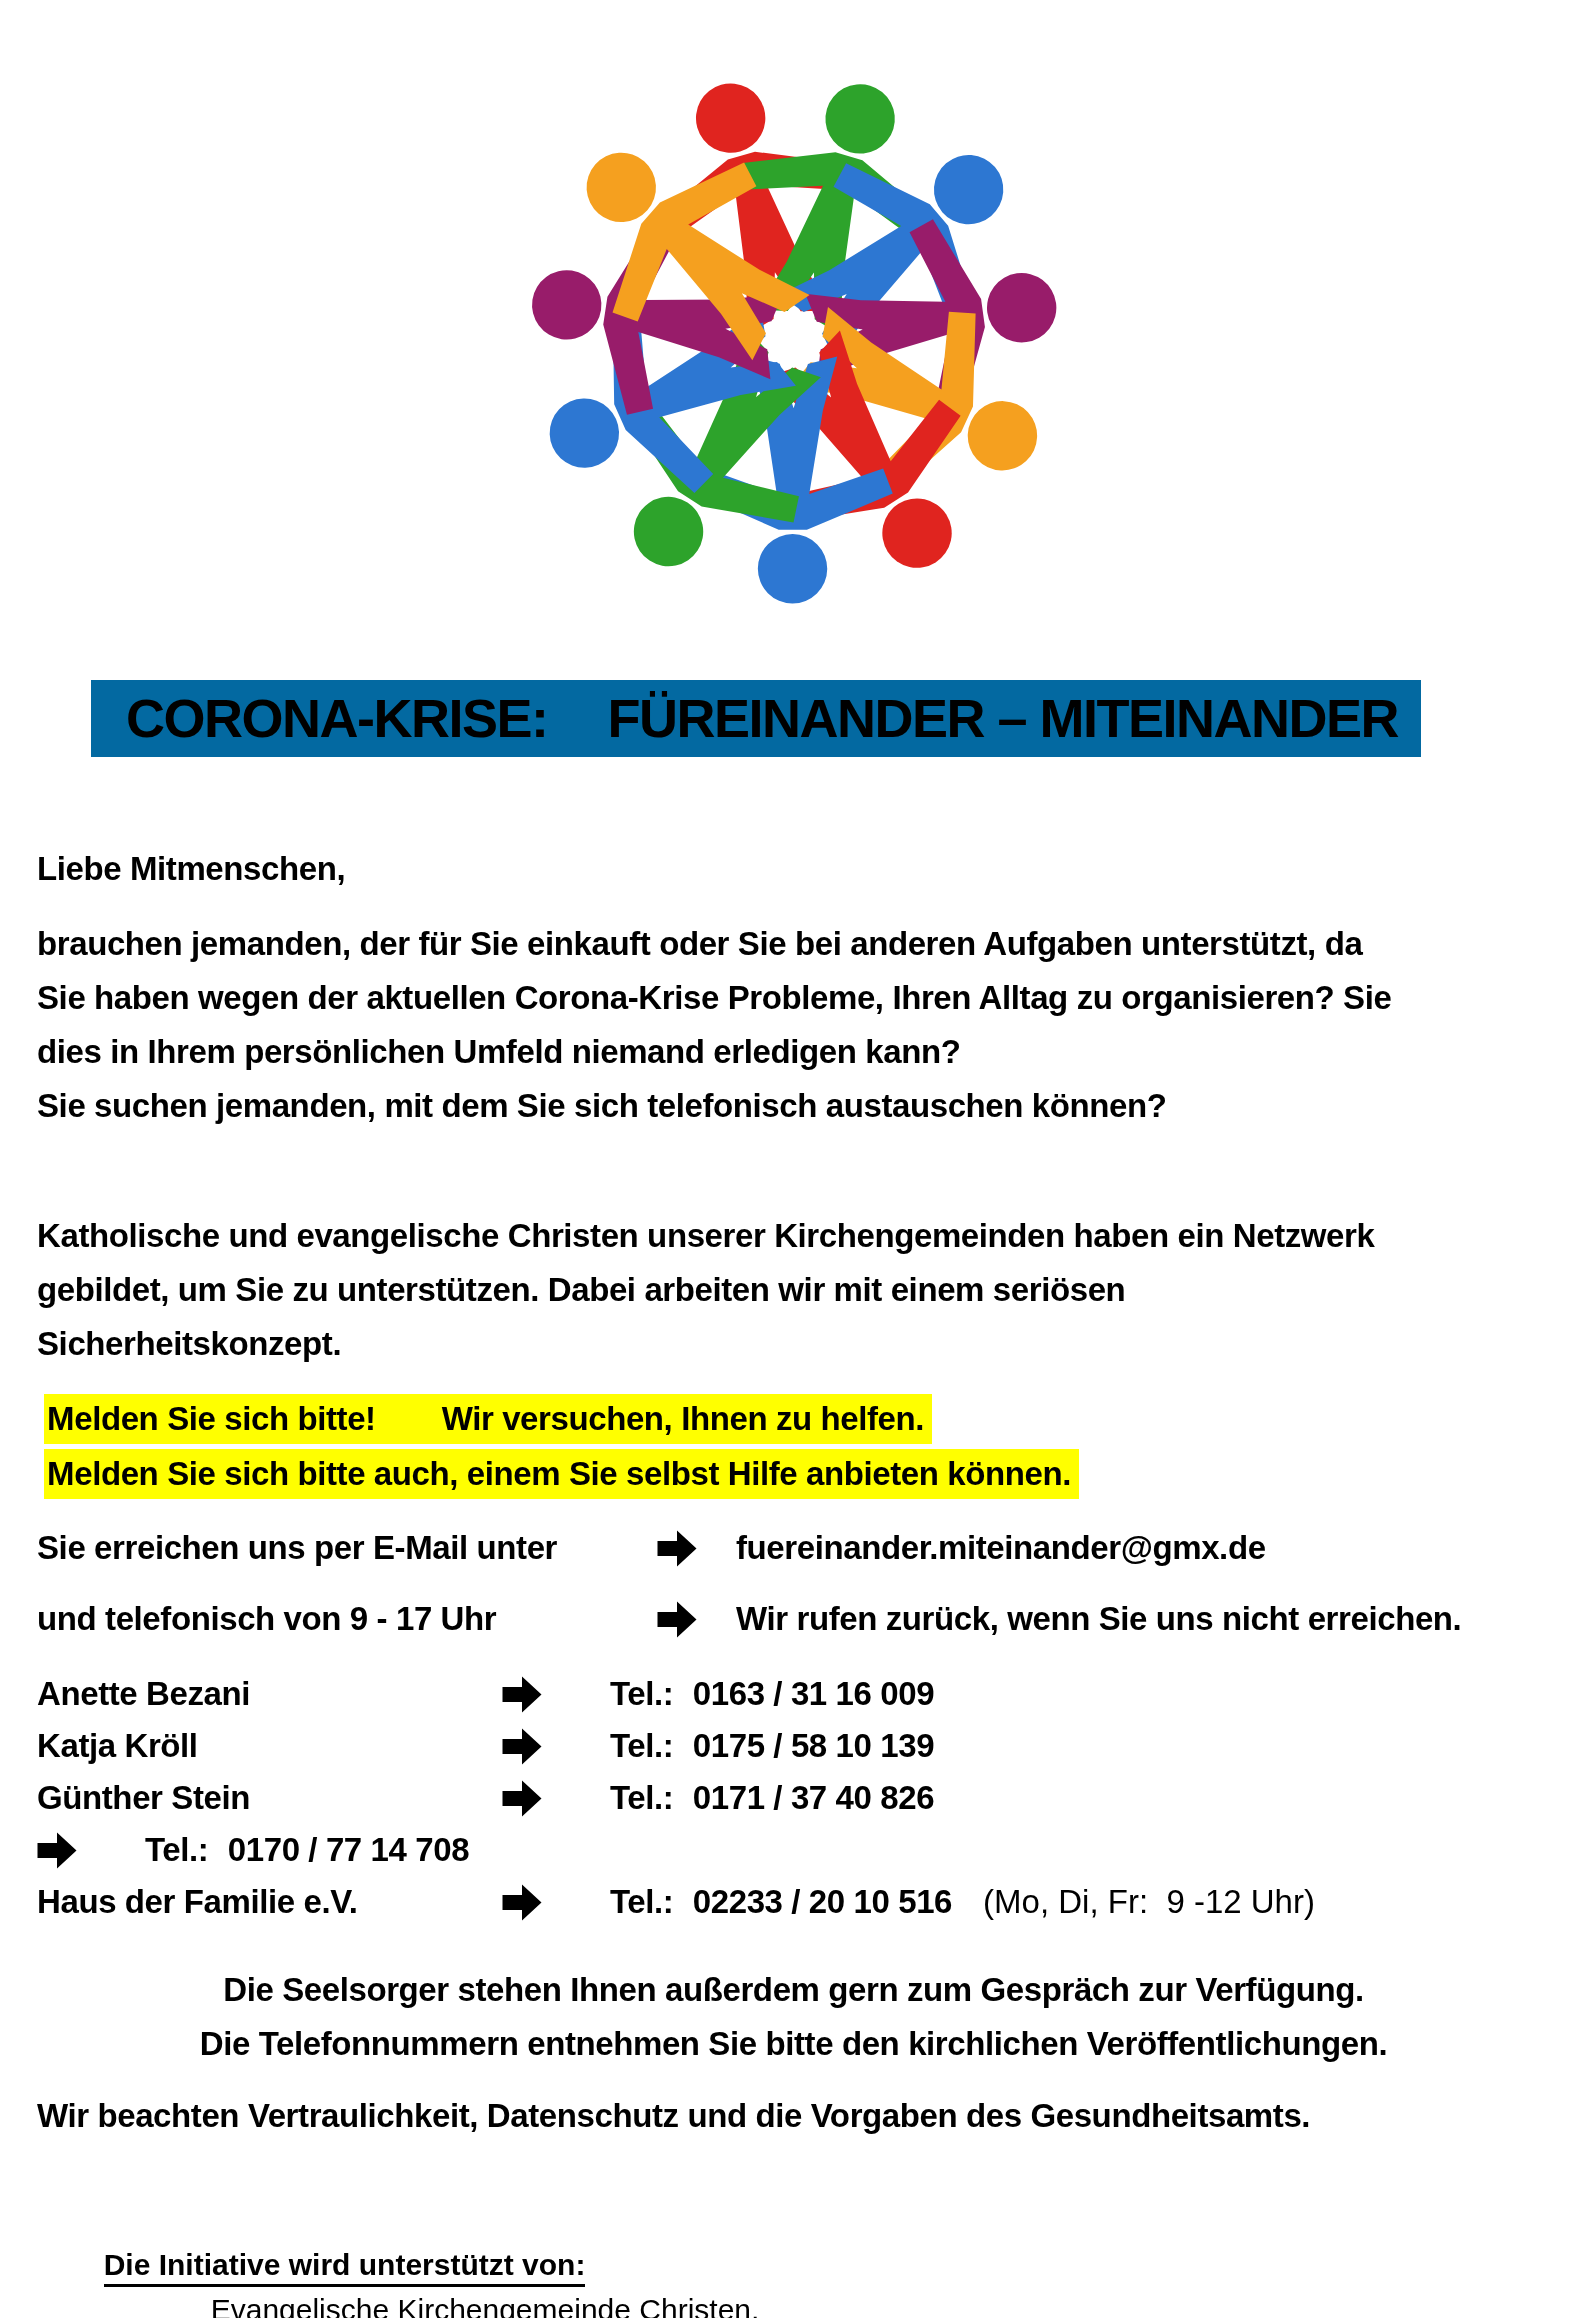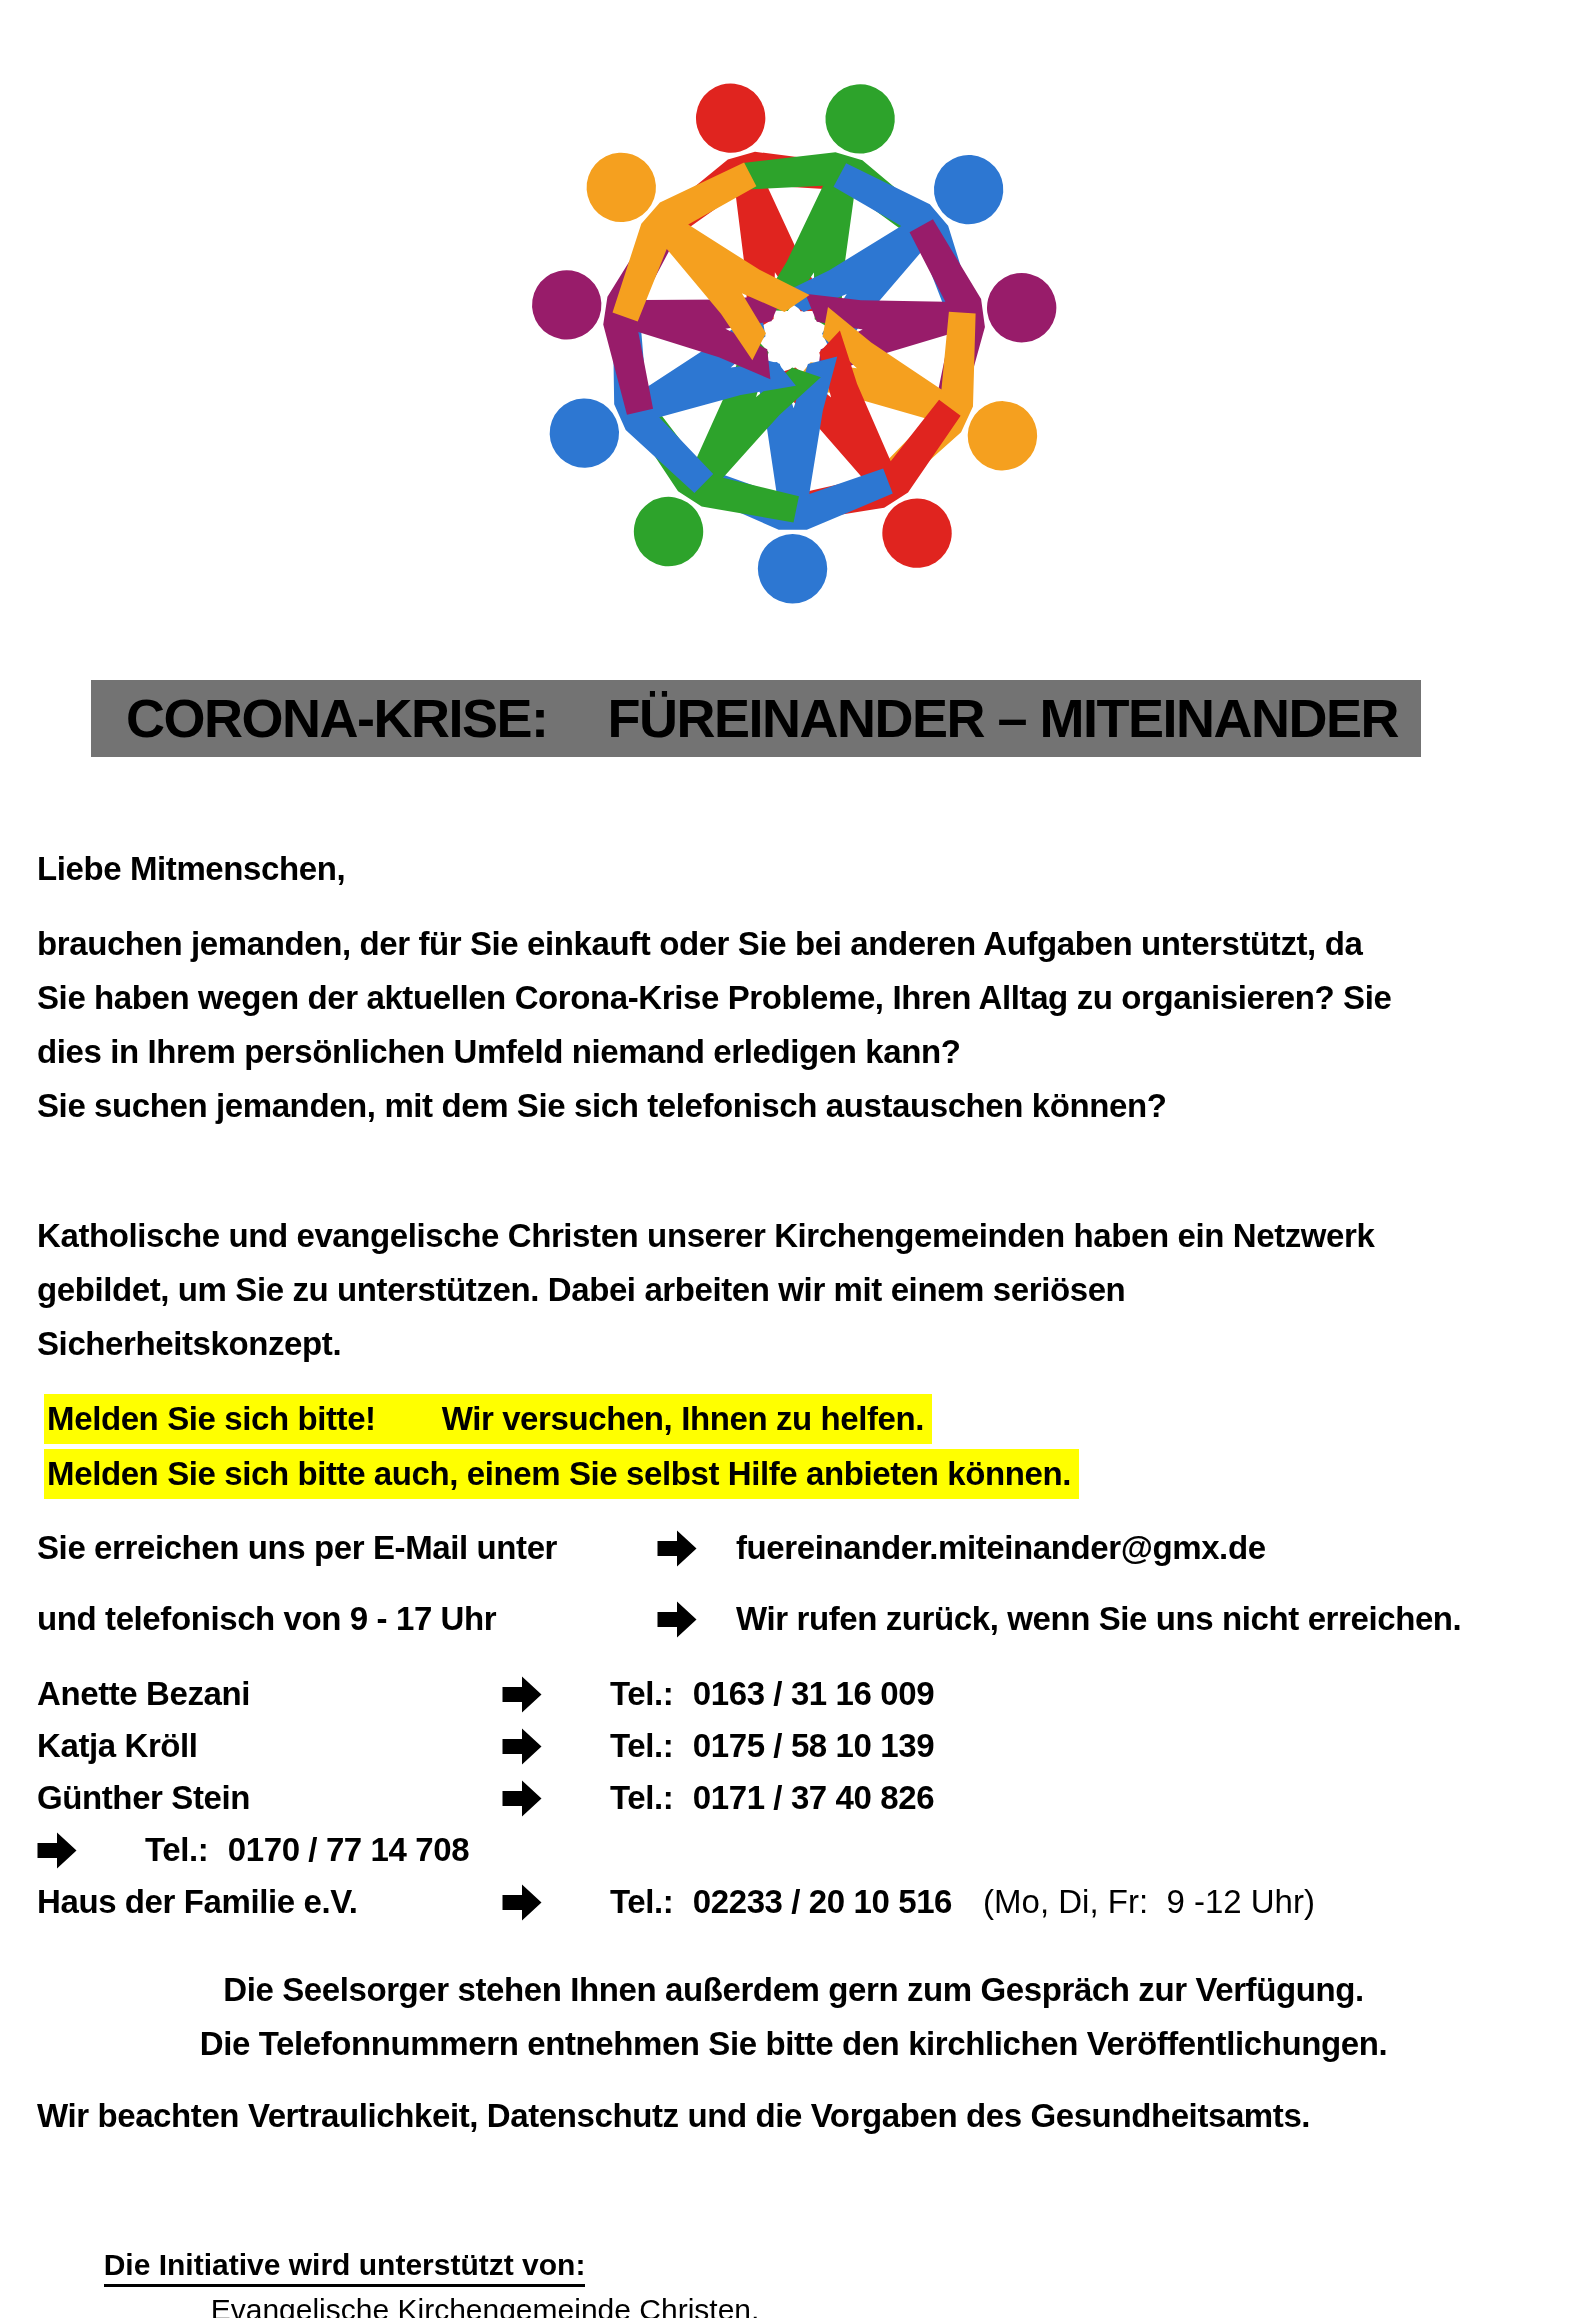--- a/index.html
+++ b/index.html
@@ -123,21 +123,21 @@
         <path d="M -13 -176 L -92 -142 L -83 -119 L -15 -143 L -27 -66 L -40 -16 L -13 -23 L 0 -64 L 13 -23 L 40 -16 L 27 -66 L 15 -143 L 83 -119 L 92 -142 L 13 -176 Z" fill="#981c6a"></path>
       </g>
       <g transform="rotate(311.27272727272725)">
         <circle cx="0" cy="-212" r="32" fill="#f5a01f"></circle>
         <path d="M -13 -176 L -92 -142 L -83 -119 L -15 -143 L -27 -66 L -40 -16 L -13 -23 L 0 -64 L 13 -23 L 40 -16 L 27 -66 L 15 -143 L 83 -119 L 92 -142 L 13 -176 Z" fill="#f5a01f"></path>
       </g>
     </svg>
 
   <div class="content">
 
-    <div class="title-band" style="background: #737373;">
+    <div class="title-band" style="background: #0369a1;">
       <span>CORONA-KRISE:</span>
       <span>FÜREINANDER – MITEINANDER</span>
     </div>
 
     <div class="body-line greeting">Liebe Mitmenschen,</div>
 
     <div class="para1">
       <div class="body-line">brauchen jemanden, der für Sie einkauft oder Sie bei anderen Aufgaben unterstützt, da</div>
       <div class="body-line">Sie haben wegen der aktuellen Corona-Krise Probleme, Ihren Alltag zu organisieren? Sie</div>
       <div class="body-line">dies in Ihrem persönlichen Umfeld niemand erledigen kann?</div>

